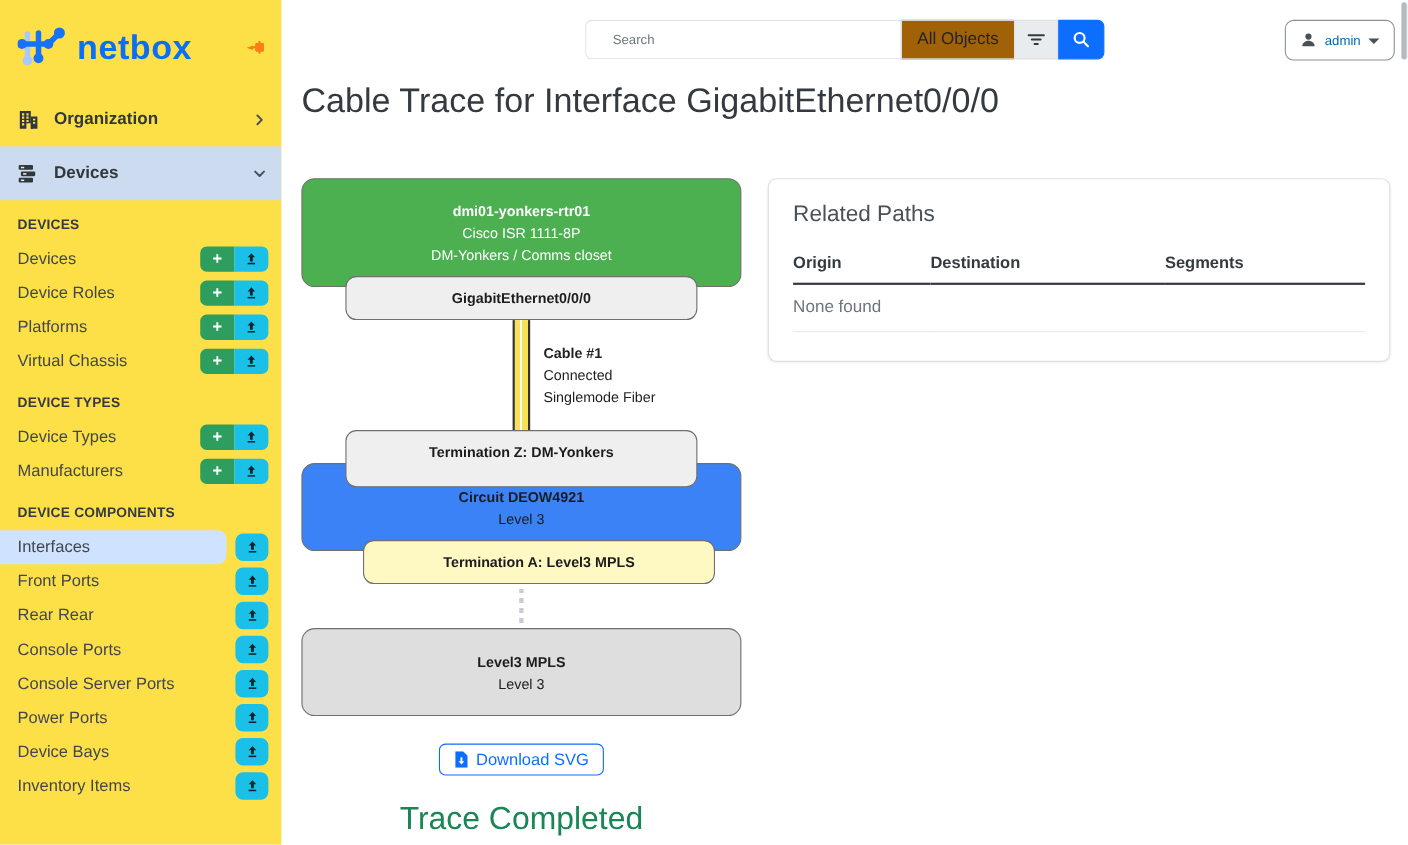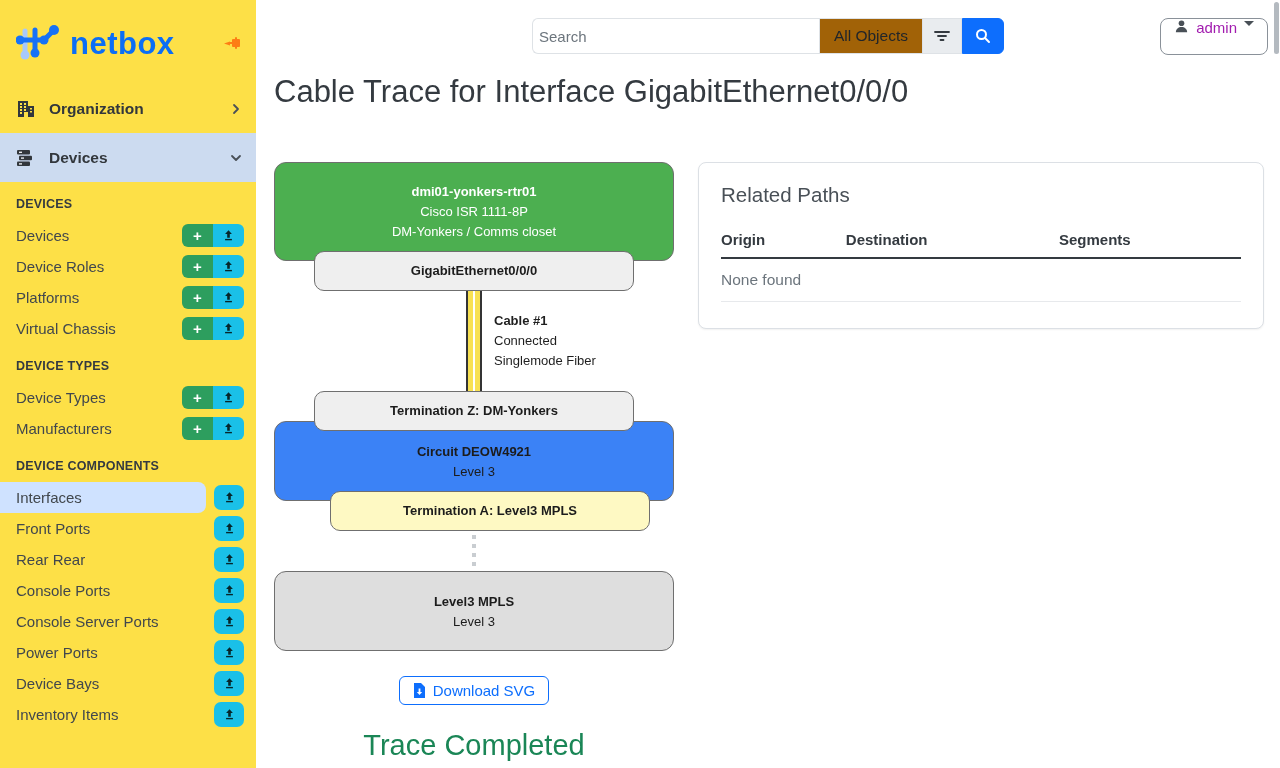--- a/index.html
+++ b/index.html
@@ -28,49 +28,49 @@
              display:flex; align-items:center; justify-content:center; }
   .btn-import { width:31px; height:23px; background:#1ac0e8; border:none; border-radius:0 6px 6px 0;
                 cursor:pointer; display:flex; align-items:center; justify-content:center; }
   .btn-import.solo { border-radius:7px; width:30px; height:25px; }
 
   
   .main { flex:1; height:768px; overflow:hidden; background:#fff; position:relative; }
   .topbar { position:relative; height:72px; display:flex; align-items:center; }
   .search-group { display:flex; width:472px; height:36px; margin:0 auto; }
   .search-input { flex:1; border:1px solid #dee2e6; border-right:none; border-radius:6px 0 0 6px;
-                  padding:0 6px; font-size:15px; font-family:"Liberation Sans",sans-serif; color:#212529; outline:none; }
+                  padding:0 24px; font-size:12px; font-family:"Liberation Sans",sans-serif; color:#212529; outline:none; }
   .search-input::placeholder { color:#6c757d; }
   .scope-seg { background:#a16207; border:1px solid #dee2e6; border-right:none; display:flex; align-items:center;
                padding:0 14px; font-size:15.5px; color:#212529; cursor:pointer; white-space:nowrap; }
   .filter-btn { width:40px; background:#e9ecef; border:1px solid #dee2e6; display:flex; align-items:center;
                 justify-content:center; cursor:pointer; }
   .search-btn { width:42px; background:#0d6efd; border:1px solid #0d6efd; border-radius:0 6px 6px 0;
                 display:flex; align-items:center; justify-content:center; cursor:pointer; }
-  .user-btn { position:absolute; right:12px; top:18px; height:37px; display:flex; align-items:flex-start; gap:7px;
+  .user-btn { position:absolute; right:12px; top:18px; height:37px; display:flex; align-items:center; gap:7px;
               background:#fff; border:1px solid #8a9199; border-radius:8px; padding:0 13px;
-              font-size:15px; color:#a21caf; cursor:pointer; }
+              font-size:12px; color:#0369a1; cursor:pointer; }
   .caret-down { width:0; height:0; border-left:5px solid transparent; border-right:5px solid transparent;
                 border-top:5px solid #495057; margin-top:2px; }
 
   .main-inner { padding:0 16px 0 18px; }
   .page-title { font-size:31px; font-weight:400; color:#343a40; margin:2px 0 0 0; }
   .content-row { display:flex; gap:24px; margin-top:52px; }
 
   
   .trace-col { width:400px; min-width:400px; }
   .diagram { position:relative; width:400px; height:489px; font-size:13px; }
   .dbox { position:absolute; border:1px solid #6f6f6f; text-align:center; }
   .box-device { left:0; top:0; width:400px; height:99px; background:#4caf50; border-radius:12px; color:#fff; padding-top:19px; line-height:20px; }
   .box-iface { left:40px; top:89px; width:320px; height:40px; background:#efefef; border-radius:10px; line-height:38px; font-weight:bold; color:#1c1c1c; }
   .cable-line { position:absolute; left:192px; top:129px; width:16px; height:100px;
                 border-left:2px solid #343434; border-right:2px solid #343434;
                 background:linear-gradient(to right, #f8e153 0 5px, #ffffff 5px 7px, #f8e153 7px 12px); }
   .cable-text { position:absolute; left:220px; top:149px; text-align:left; line-height:20px; color:#1f1f1f; }
-  .box-termz { left:40px; top:229px; width:320px; height:40px; background:#efefef; border-radius:10px; line-height:38px; font-weight:bold; color:#1c1c1c; z-index:2; }
+  .box-termz { left:40px; top:229px; width:320px; height:52px; background:#efefef; border-radius:10px; line-height:38px; font-weight:bold; color:#1c1c1c; z-index:2; }
   .box-circuit { left:0; top:259px; width:400px; height:80px; background:#3b82f6; border-radius:12px; padding-top:20px; line-height:20px; color:#1c1c1c; z-index:1; }
   .box-terma { left:56px; top:329px; width:320px; height:40px; background:#fef9c3; border-radius:10px; line-height:38px; font-weight:bold; color:#1c1c1c; z-index:2; }
   .dash-line { position:absolute; left:198px; top:373px; width:4px; height:36px;
                background:repeating-linear-gradient(to bottom, #c9cdd1 0 4px, transparent 4px 9px); }
   .box-farend { left:0; top:409px; width:400px; height:80px; background:#dedede; border-radius:12px; padding-top:20px; line-height:20px; color:#1c1c1c; }
   .bold-line { font-weight:bold; }
 
   .dl-row { text-align:center; margin-top:25px; }
   .dl-btn { display:inline-flex; align-items:center; gap:7px; background:#fff; border:1px solid #0d6efd;
             border-radius:6px; color:#0d6efd; font-size:15px; padding:5px 13px; cursor:pointer;

